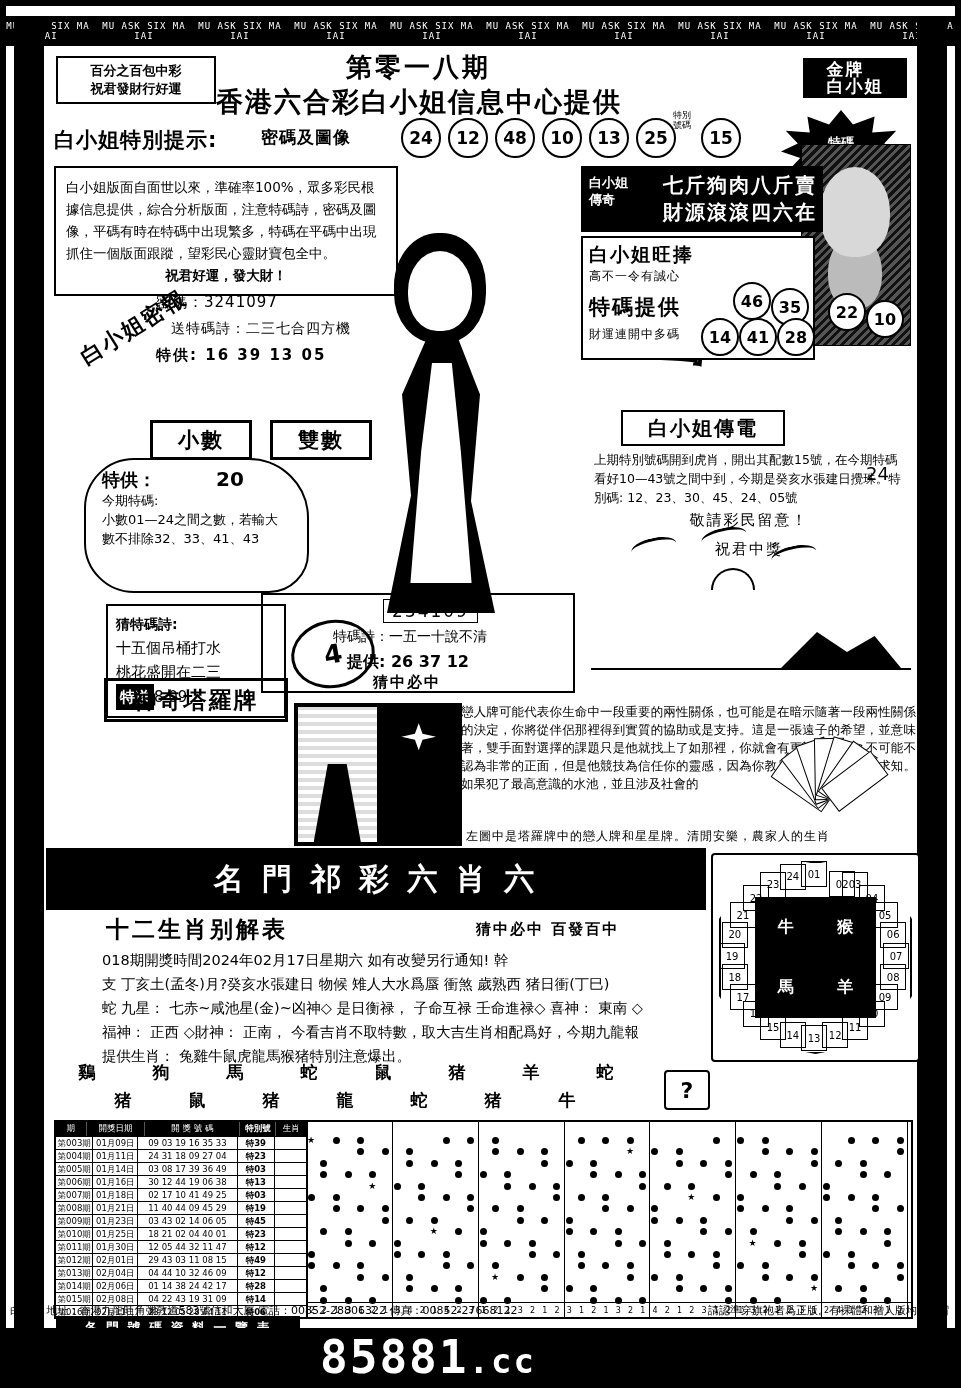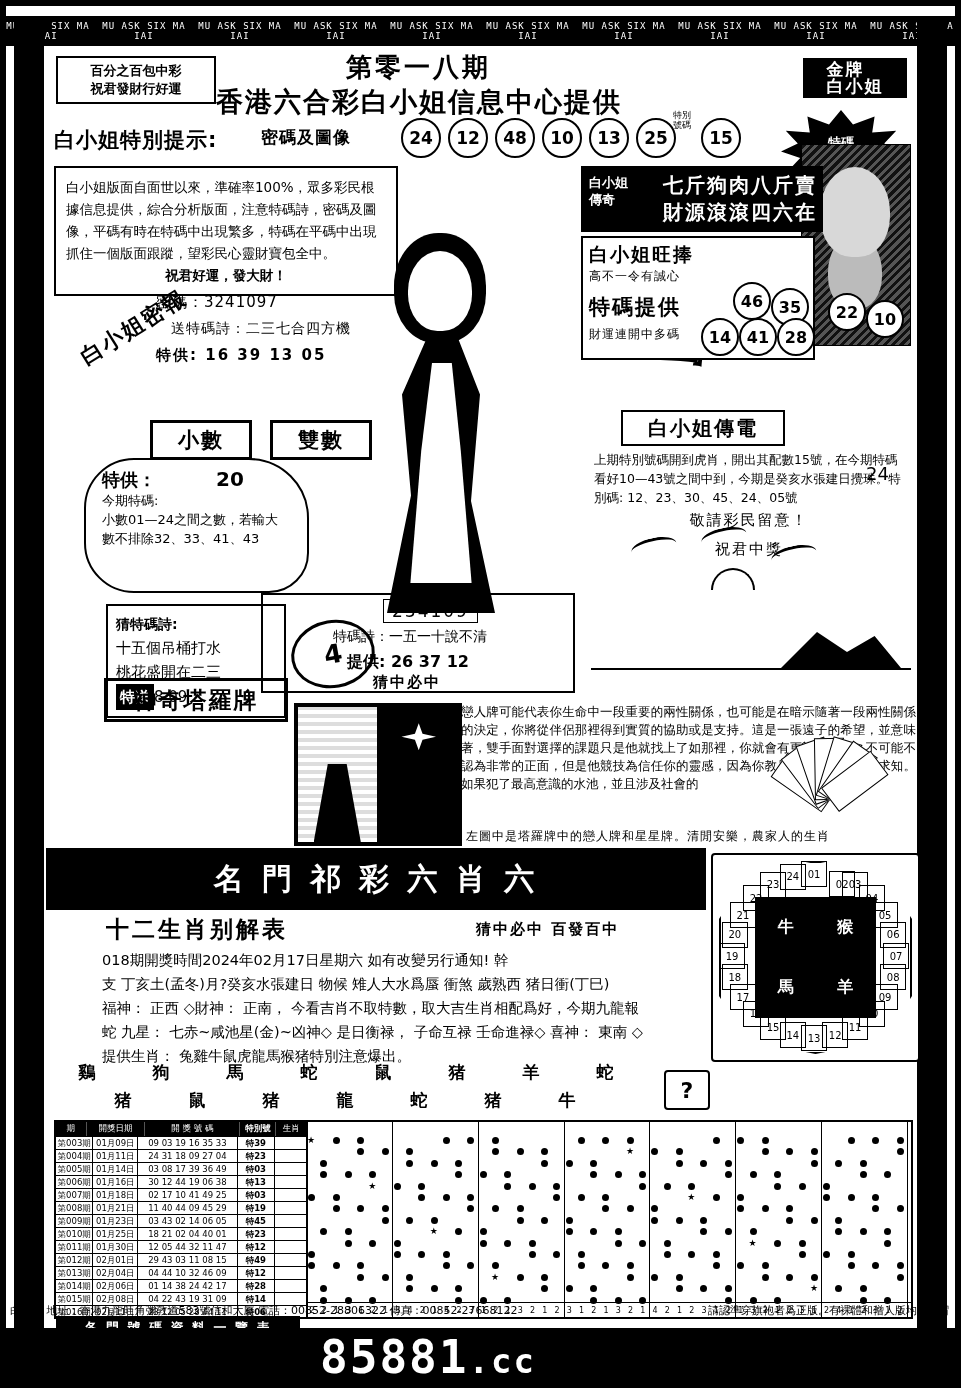--- a/index.html
+++ b/index.html
@@ -380,22 +380,22 @@
 
     <div class="banner">
       <div class="txt">名 門 祁 彩 六 肖 六</div>
     </div>
     <div class="subbanner">十二生肖别解表</div>
     <div class="subbanner2">猜中必中  百發百中</div>
 
     <div class="info-par">
       <div>018期開獎時間2024年02月17日星期六  如有改變另行通知!  幹</div>
       <div>支  丁亥土(孟冬)月?癸亥水張建日  物候  雉人大水爲蜃  衝煞  歲熟西  猪日衝(丁巳)</div>
+      <div>蛇  九星：  七赤~咸池星(金)~凶神◇  是日衡禄，  子命互禄  壬命進禄◇  喜神：  東南 ◇</div>
       <div>福神：  正西  ◇財神：  正南，  今看吉肖不取特數，取大吉生肖相配爲好，今期九龍報</div>
-      <div>蛇  九星：  七赤~咸池星(金)~凶神◇  是日衡禄，  子命互禄  壬命進禄◇  喜神：  東南 ◇</div>
       <div>提供生肖：  兔雞牛鼠虎龍馬猴猪特別注意爆出。</div>
     </div>
 
     <div class="wheel">
       <div class="ring"></div>
       <div class="inner">
         <span>牛</span>
         <span>猴</span>
         <span>馬</span>
         <span>羊</span>

